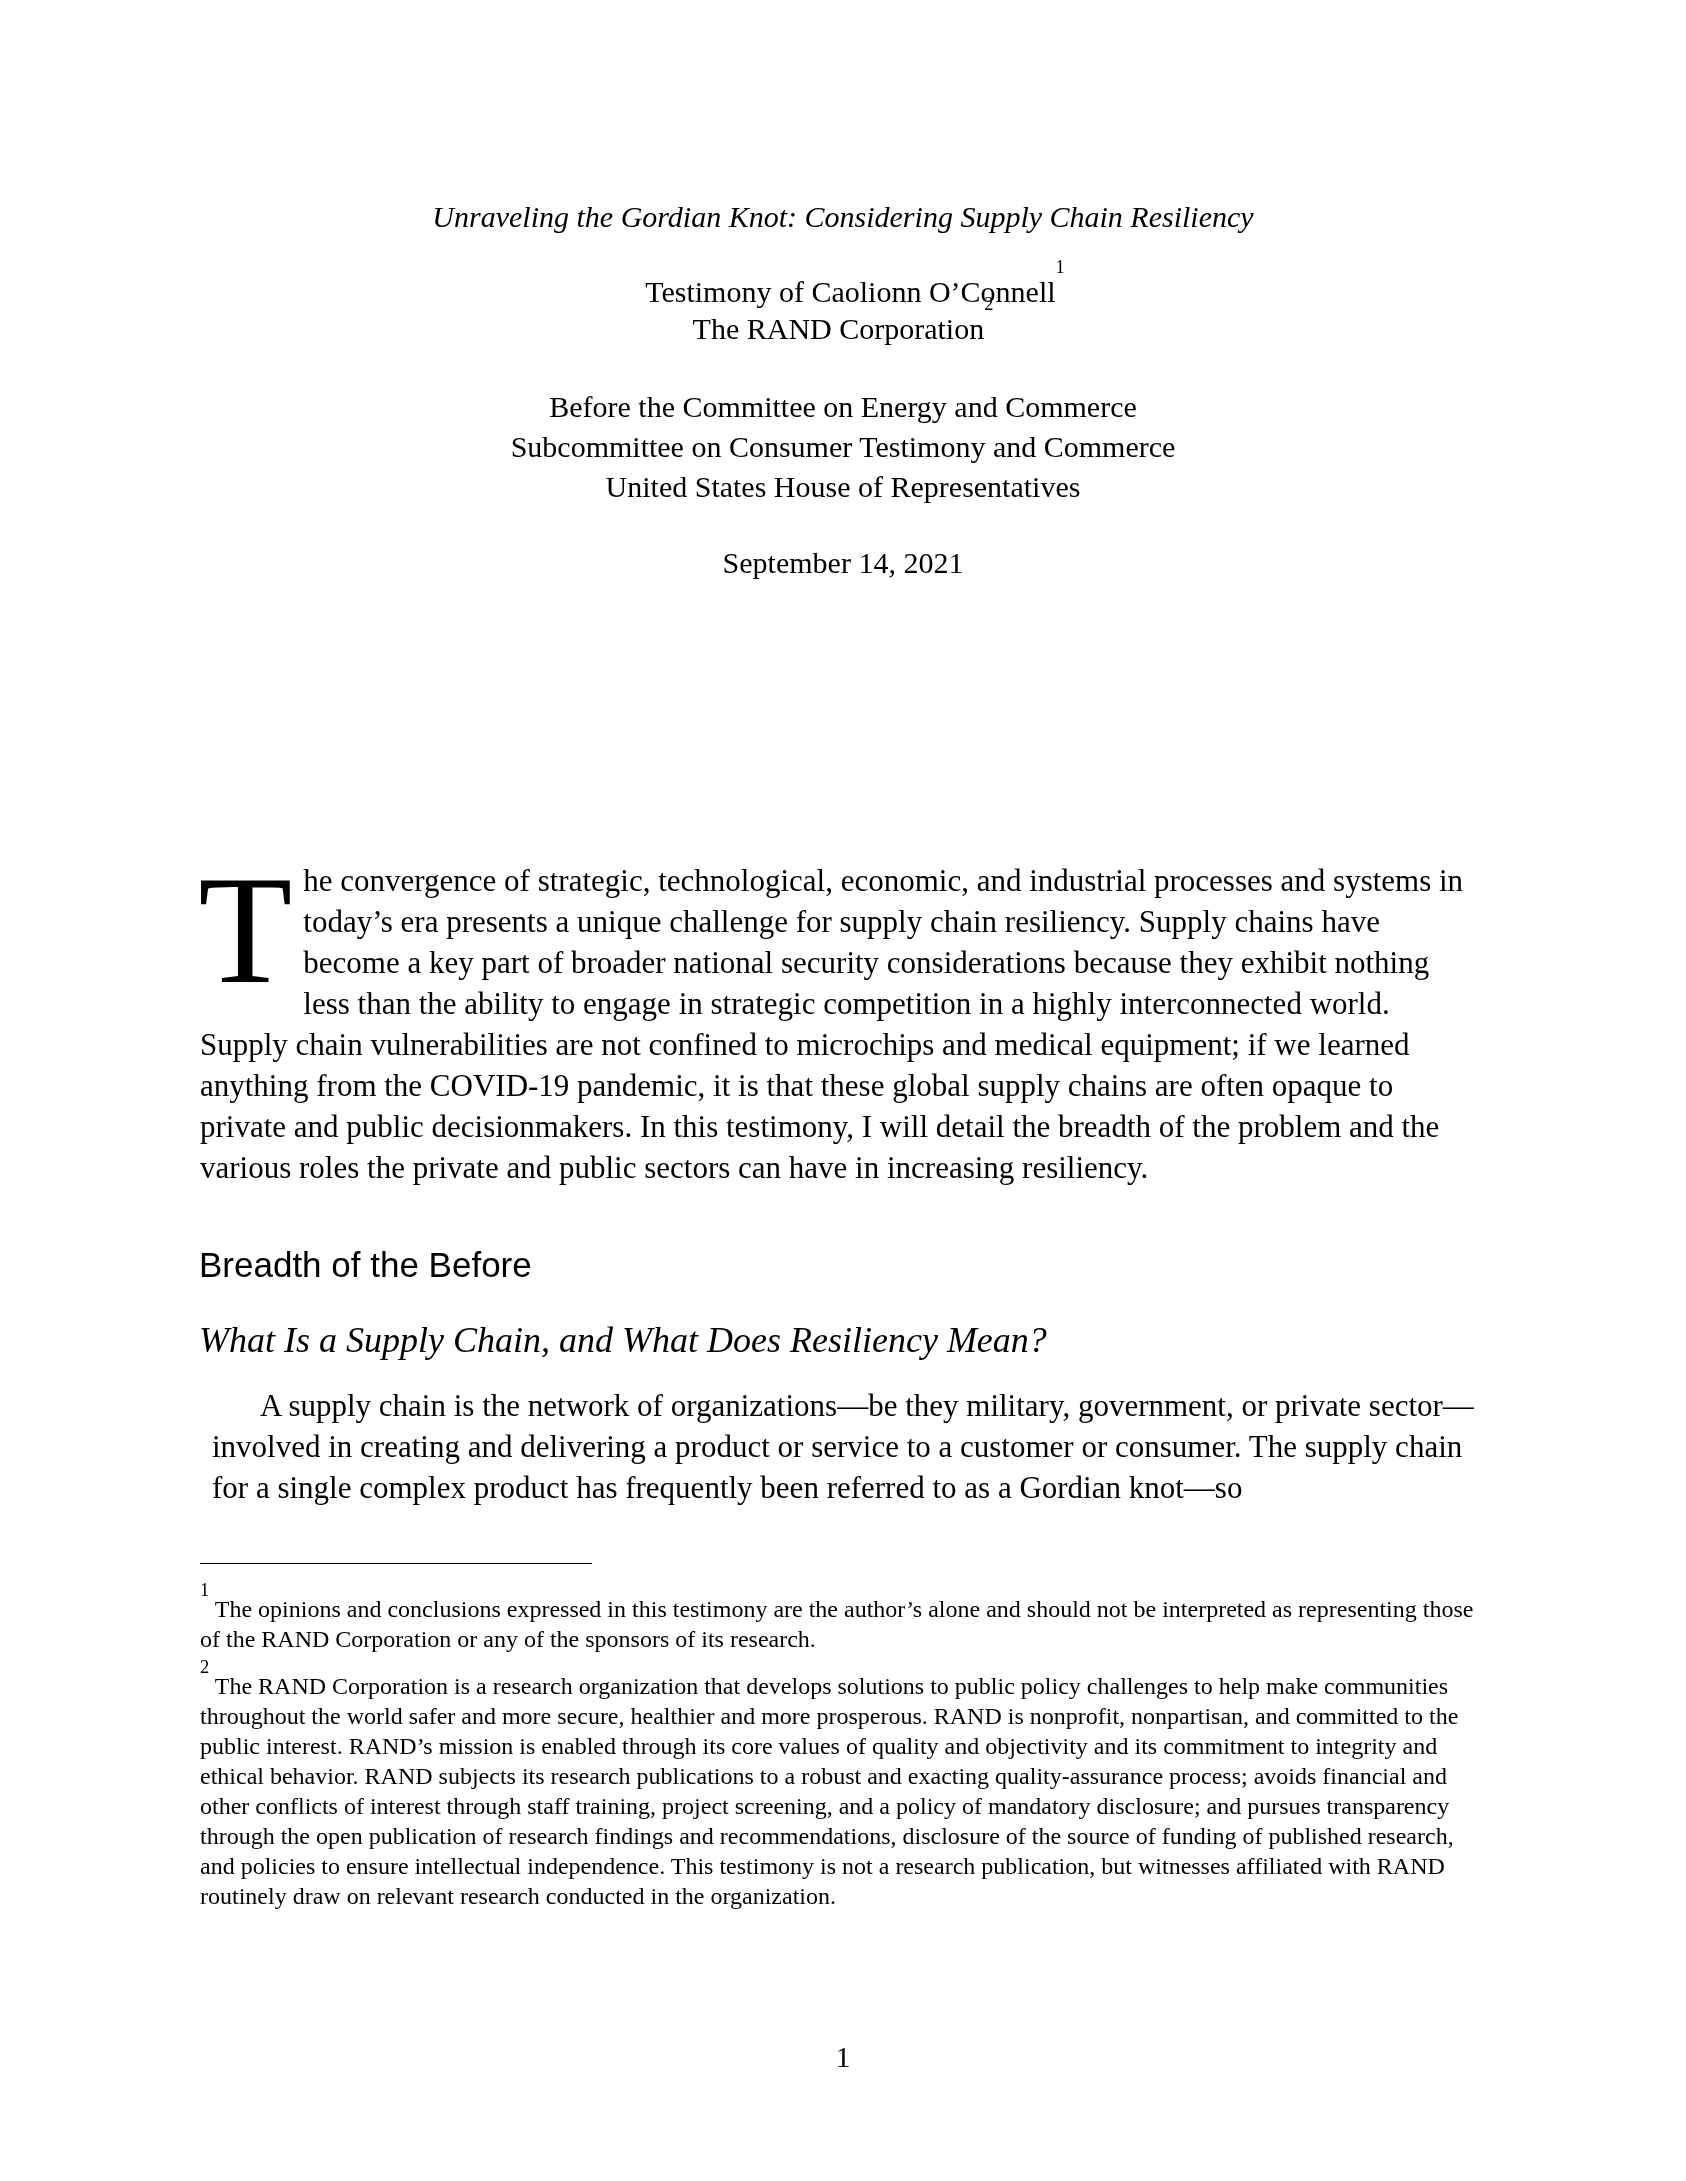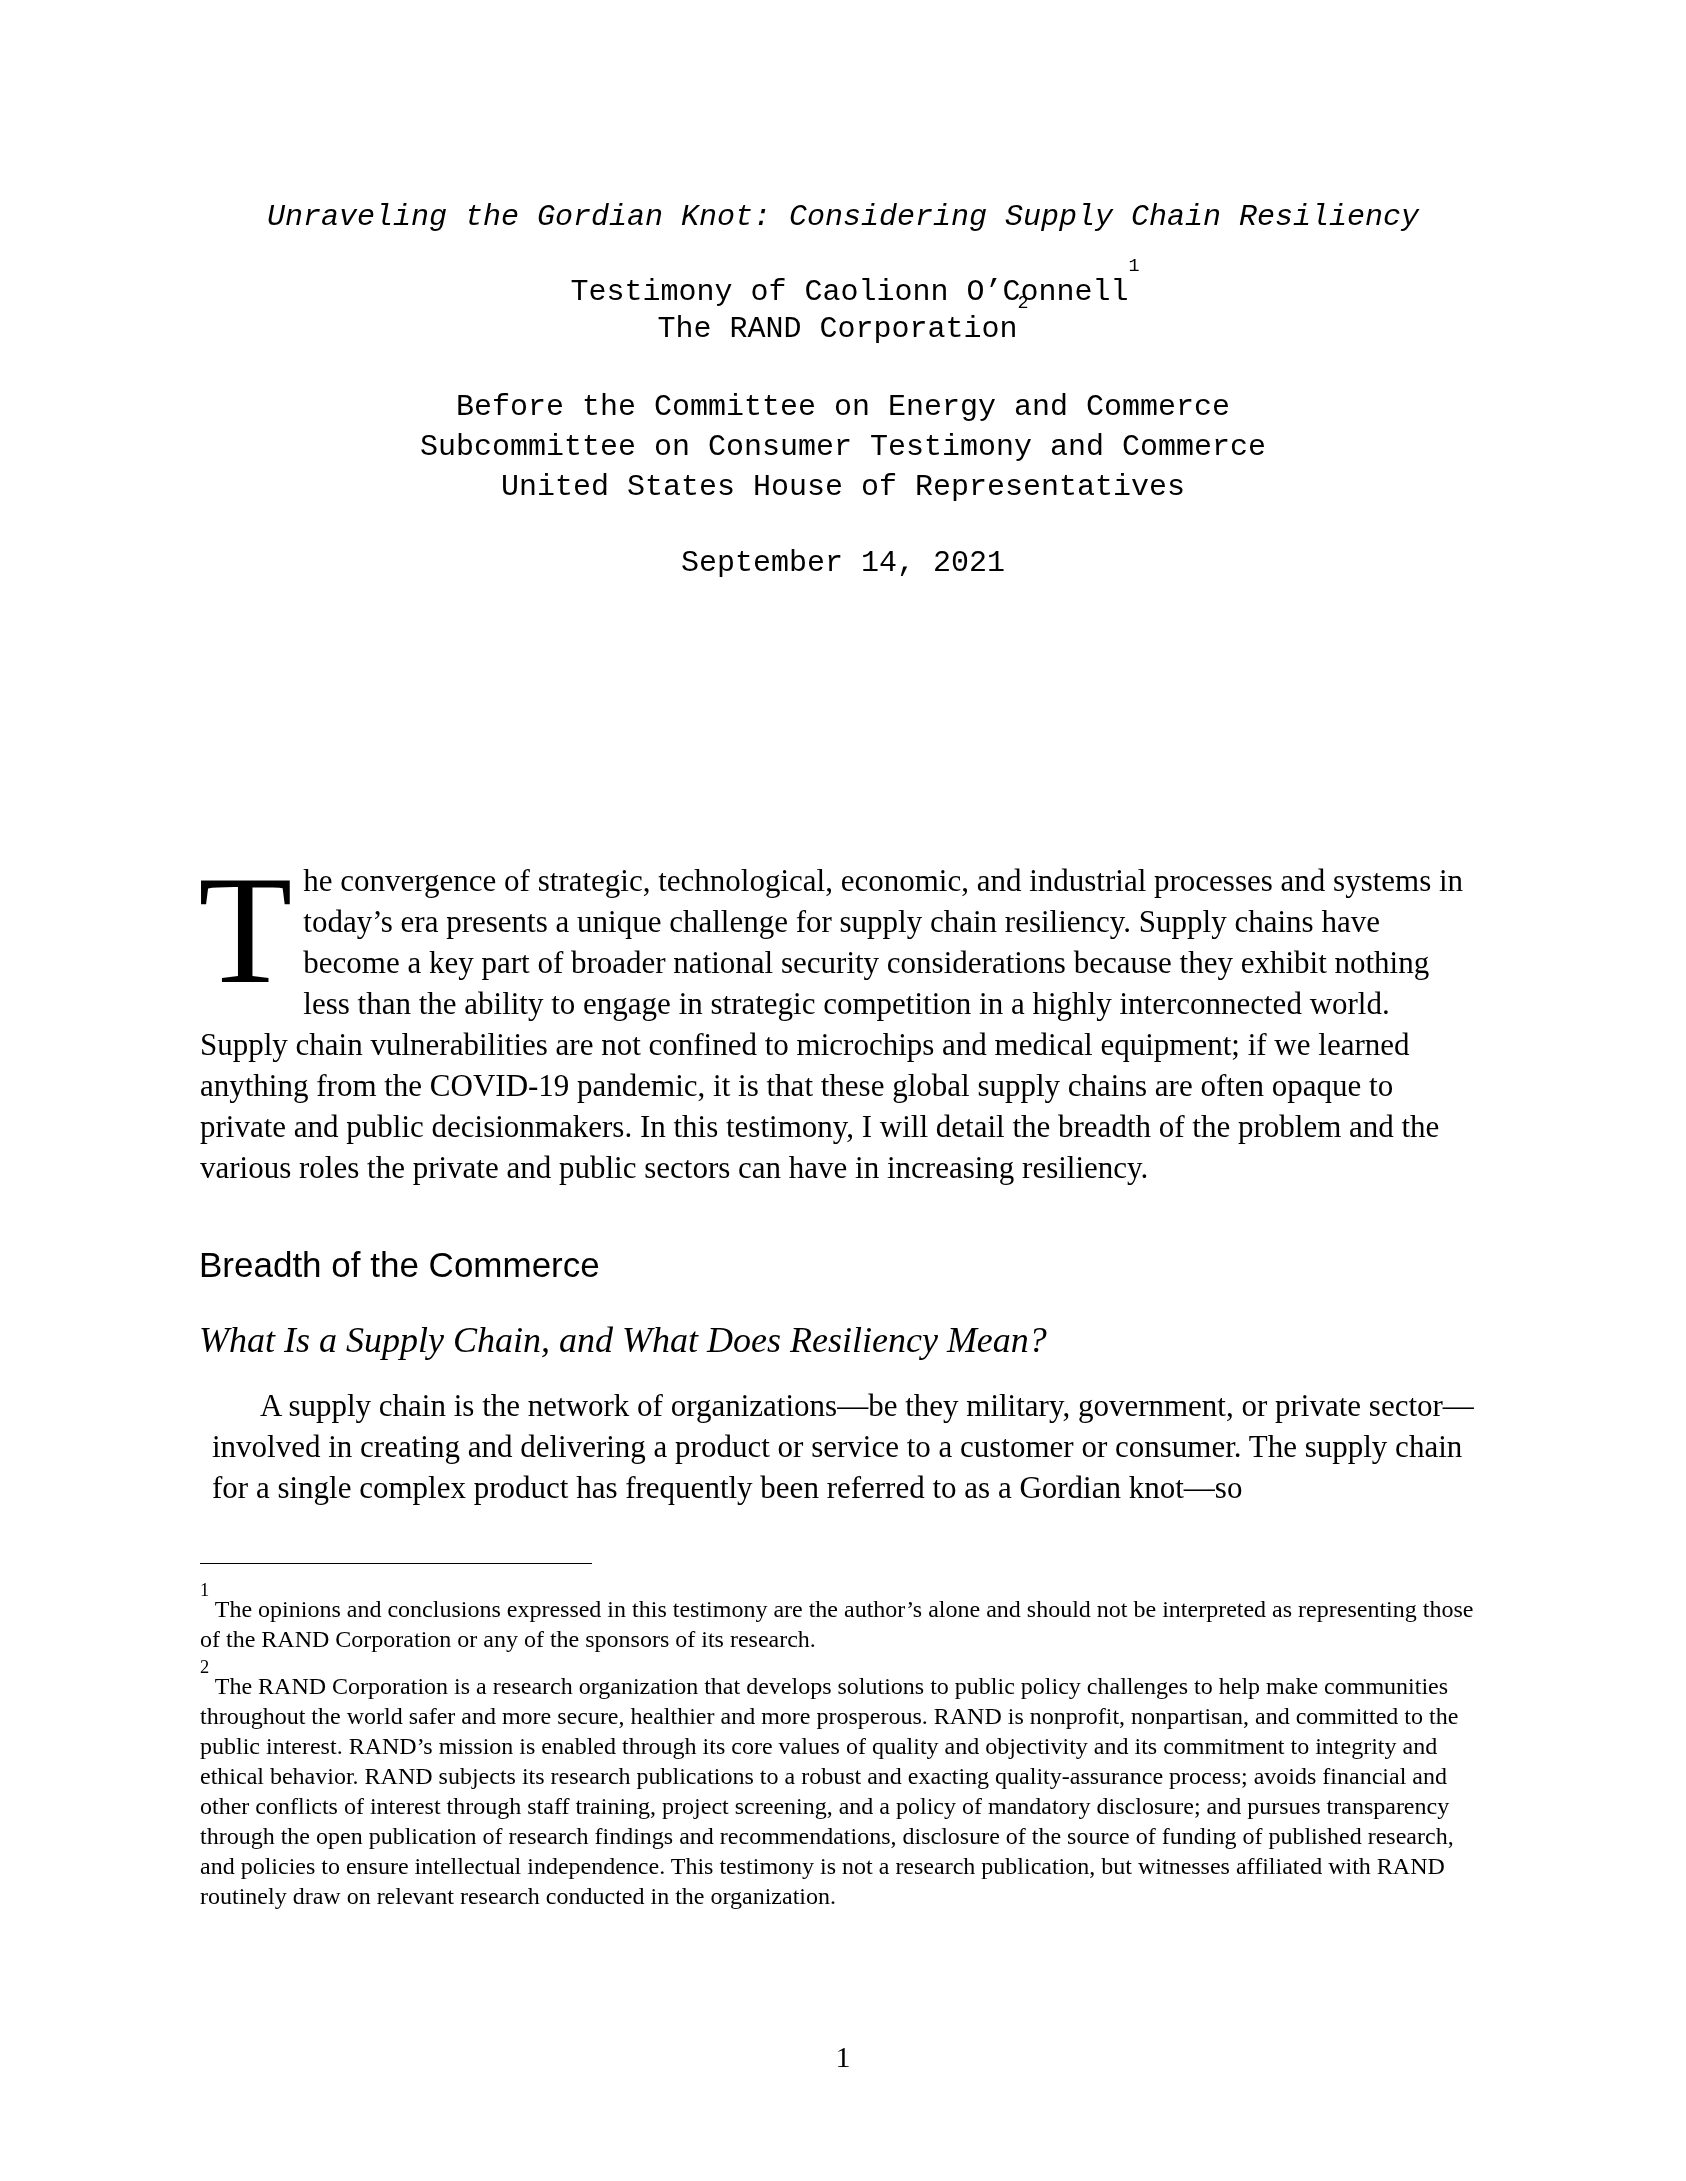--- a/index.html
+++ b/index.html
@@ -1,19 +1,19 @@
 <!DOCTYPE html>
 <html style="font-size:14.7px"><head>
 <meta charset="utf-8">
 <style>
   html, body { margin:0; padding:0; background:#ffffff; }
   body { width:1686px; height:2182px; position:relative; overflow:hidden; color:#000;
          font-family:"Liberation Serif", serif; }
   .page { position:absolute; left:0; top:0; width:1686px; height:2182px; }
-  .center { position:absolute; left:0; width:1686px; text-align:center; font-size:30px; line-height:40px;font-family:Liberation Mono, monospace; }
+  .center { position:absolute; left:0; width:1686px; text-align:center; font-size:30px; line-height:40px; }
   .title { top:197px; font-style:italic; }
   .c1 { top:272px;padding-left:12px; }
   .c2 { top:309px; }
   .c3 { top:387px; }
   .c4 { top:427px; }
   .c5 { top:467px; }
   .c6 { top:543px; }
   sup { font-size:18.4px; vertical-align:top; position:relative; top:-5.5px; line-height:0; }
   .intro { position:absolute; left:200px; width:1271px; top:860px; font-size:31px; line-height:41px; text-align:left; }
   .dropcap { float:left; font-size:154px; line-height:118px; height:118px; margin:7.3px 11px 0 -1.8px; padding-top:3.7px; }
@@ -39,21 +39,21 @@
   <div class="center c2"><span>The RAND Corporation</span><sup>2</sup></div>
 
   <div class="center c3">Before the Committee on Energy and Commerce</div>
   <div class="center c4">Subcommittee on Consumer Testimony and Commerce</div>
   <div class="center c5">United States House of Representatives</div>
 
   <div class="center c6">September 14, 2021</div>
 
   <div class="intro"><span class="dropcap">T</span><span>he convergence of strategic, technological, economic, and industrial processes and systems in today’s era presents a unique challenge for supply chain resiliency. Supply chains have become a key part of broader national security considerations because they exhibit nothing less than the ability to engage in strategic competition in a highly interconnected world. Supply chain vulnerabilities are not confined to microchips and medical equipment; if we learned anything from the COVID-19 pandemic, it is that these global supply chains are often opaque to private and public decisionmakers. In this testimony, I will detail the breadth of the problem and the various roles the private and public sectors can have in increasing resiliency.</span></div>
 
-  <div class="h1">Breadth of the Commerce</div>
+  <div class="h1">Breadth of the Before</div>
   <div class="h2">What Is a Supply Chain, and What Does Resiliency Mean?</div>
 
   <div class="body">A supply chain is the network of organizations—be they military, government, or private sector—involved in creating and delivering a product or service to a customer or consumer. The supply chain for a single complex product has frequently been referred to as a Gordian knot—so</div>
 
   <div class="rule"></div>
 
   <div class="fn fn1"><sup>1</sup> <span>The opinions and conclusions expressed in this testimony are the author’s alone and should not be interpreted as representing those of the RAND Corporation or any of the sponsors of its research.</span></div>
 
   <div class="fn fn2"><sup>2</sup> <span>The RAND Corporation is a research organization that develops solutions to public policy challenges to help make communities throughout the world safer and more secure, healthier and more prosperous. RAND is nonprofit, nonpartisan, and committed to the public interest. RAND’s mission is enabled through its core values of quality and objectivity and its commitment to integrity and ethical behavior. RAND subjects its research publications to a robust and exacting quality-assurance process; avoids financial and other conflicts of interest through staff training, project screening, and a policy of mandatory disclosure; and pursues transparency through the open publication of research findings and recommendations, disclosure of the source of funding of published research, and policies to ensure intellectual independence. This testimony is not a research publication, but witnesses affiliated with RAND routinely draw on relevant research conducted in the organization.</span></div>
 

